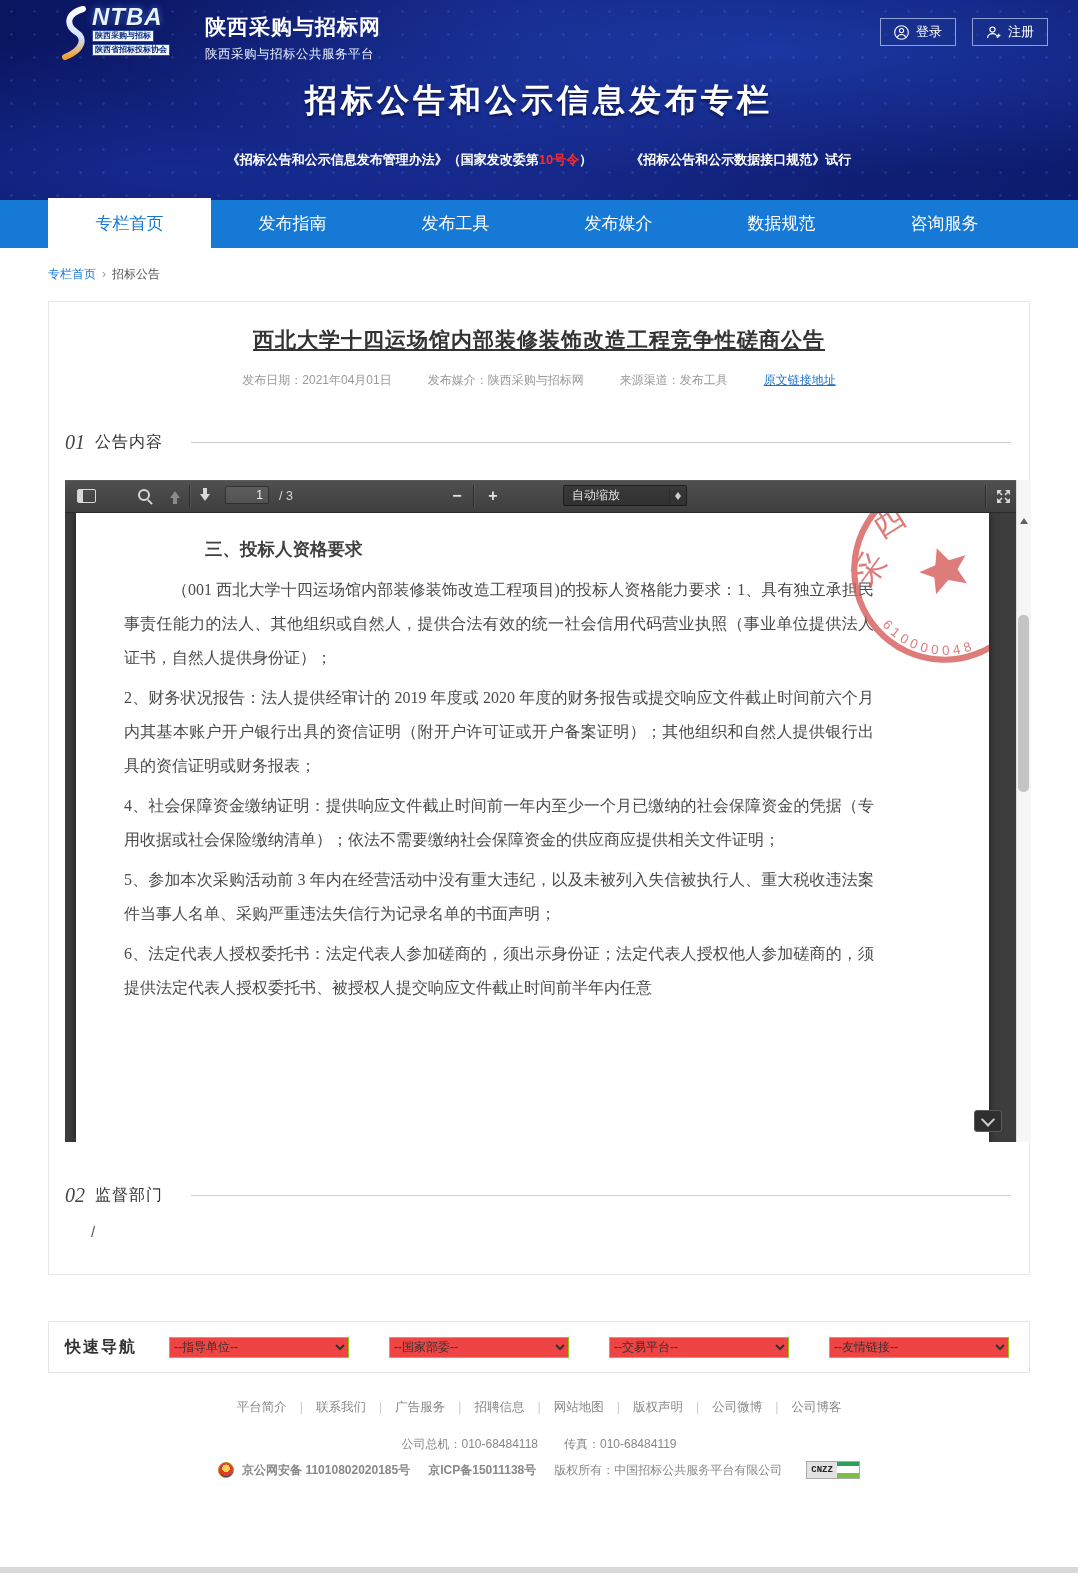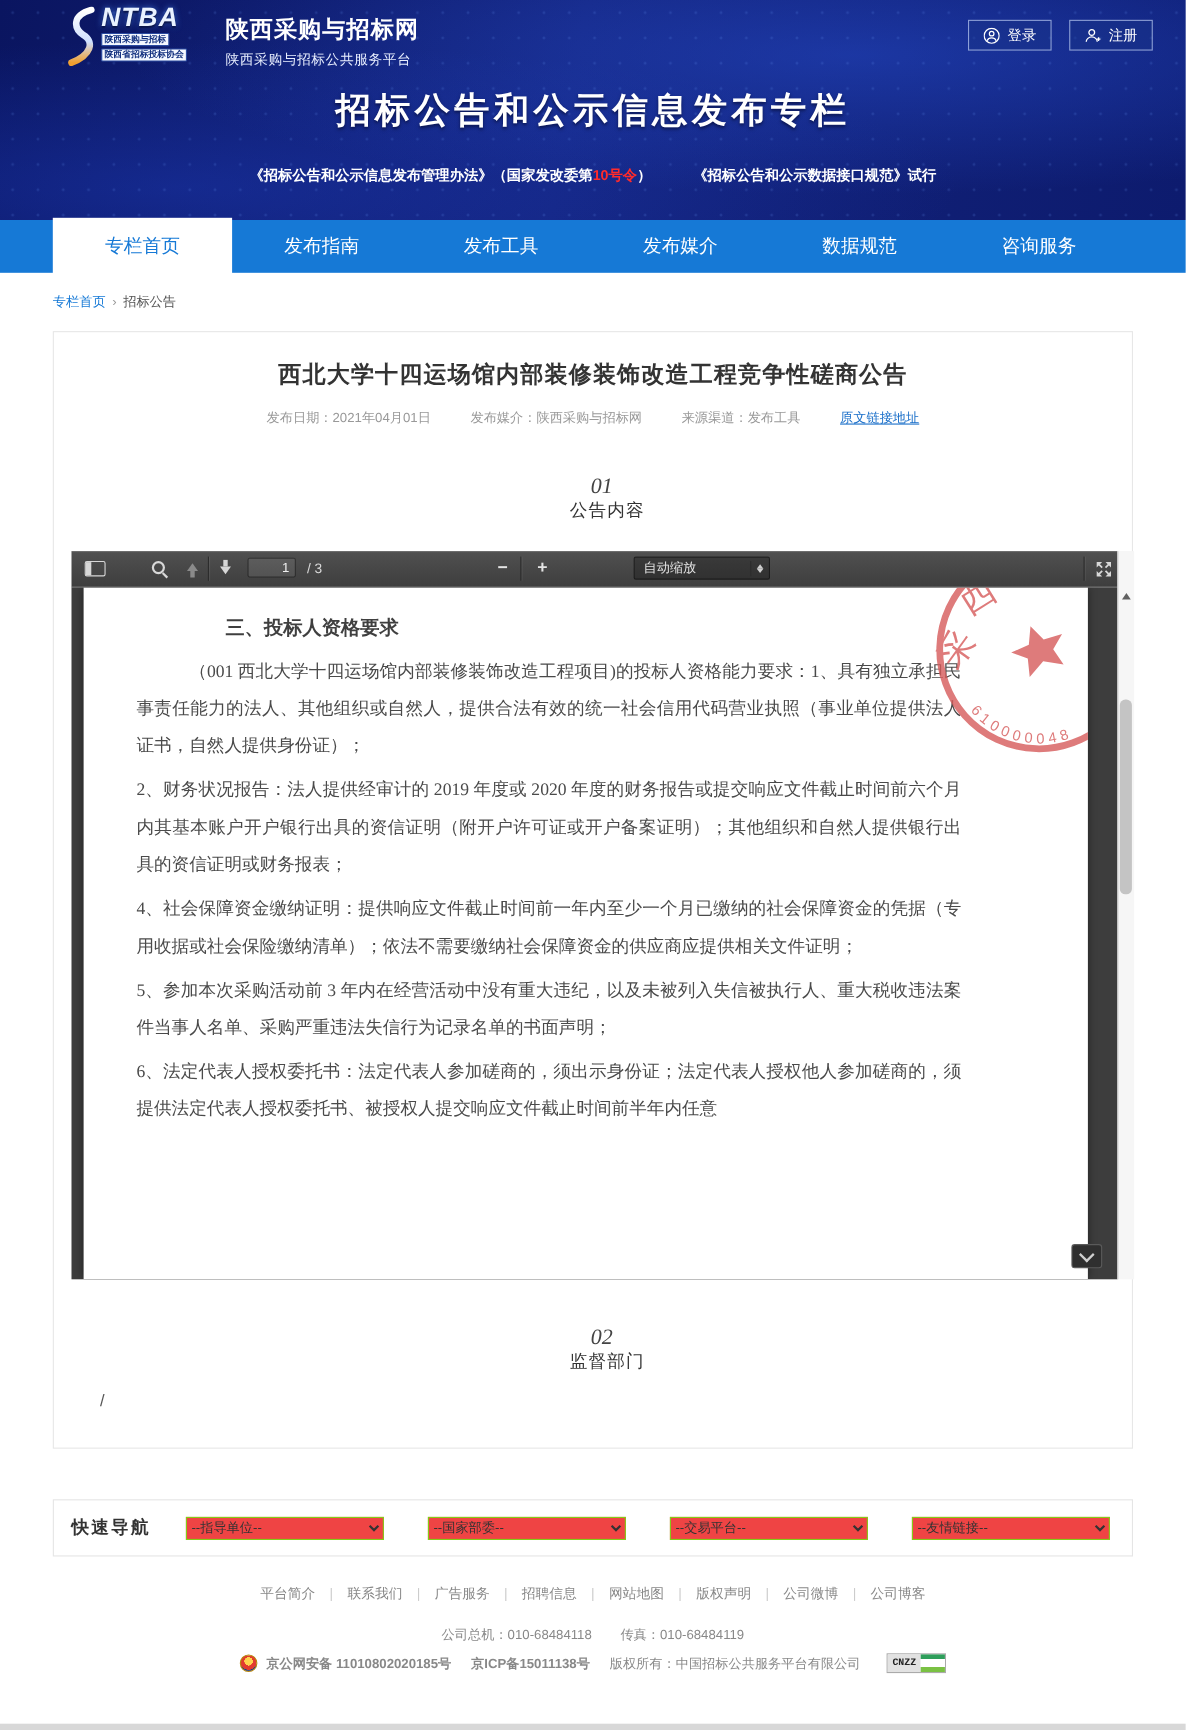--- a/index.html
+++ b/index.html
@@ -56,25 +56,25 @@
     background:#fff;color:#1679d6;height:58px;line-height:52px;margin-top:-2px;z-index:2;
   }
   
   .breadcrumb{margin:18px 0 0 48px;font-size:12px;color:#555;}
   .breadcrumb a{color:#1679d6;text-decoration:none;cursor:pointer;}
   .bc-sep{margin:0 6px;color:#999;}
   
   .card{width:980px;margin:18px 0 0 48px;border:1px solid #e7e7e7;background:#fff;padding-bottom:34px;}
   .article-title{
     text-align:center;font-size:21px;font-weight:bold;color:#333;
-    margin:24px 40px 0;letter-spacing:1px;
+    margin:24px 40px 0;letter-spacing:1px;text-decoration:underline;
   }
   .meta-row{display:flex;justify-content:center;gap:36px;margin-top:18px;font-size:12px;color:#999;text-align:right;}
   .meta-link{color:#1a6fc9;text-decoration:underline;cursor:pointer;}
-  .section-head{display:flex;align-items:center;margin:42px 0 0 16px;flex-direction:column;}
+  .section-head{display:flex;align-items:center;margin:42px 0 0 16px;}
   .sh-num{font-family:"Liberation Serif","DejaVu Serif",serif;font-style:italic;font-size:20px;color:#444;}
   .sh-txt{font-size:16px;color:#333;margin-left:10px;letter-spacing:1px;}
   .sh-rule{flex:1;height:1px;background:#ccc;margin:0 18px 0 28px;}
   .s2-content{margin:16px 0 0 42px;font-size:15px;color:#555;}
   
   .pdf-viewer{margin:26px 0 0 16px;width:966px;height:662px;display:flex;}
   .pdf-main{width:952px;display:flex;flex-direction:column;}
   .pdf-toolbar{
     height:32px;position:relative;flex:none;
     background:linear-gradient(#505050,#3e3e3e);
@@ -94,21 +94,21 @@
     position:absolute;left:160px;top:6px;width:44px;height:18px;box-sizing:border-box;
     background:rgba(255,255,255,.09);border:1px solid rgba(0,0,0,.45);border-radius:2px;
     color:#f0f0f0;font-size:12px;text-align:right;padding-right:5px;outline:none;
   }
   .page-total{position:absolute;left:214px;top:0;line-height:32px;color:#d8d8d8;font-size:12.5px;}
   .zoom-glyph{color:#e4e4e4;font-size:16px;font-weight:bold;line-height:32px;}
   .zoom-select{
     position:absolute;left:498px;top:5px;width:124px;height:21px;box-sizing:border-box;
     background:rgba(0,0,0,.25);border:1px solid rgba(0,0,0,.45);border-radius:2px;
     color:#e2e2e2;font-size:12px;display:flex;align-items:center;justify-content:space-between;
-    padding:0 5px 0 8px;cursor:pointer;margin-left:13px;
+    padding:0 5px 0 8px;cursor:pointer;
   }
   .sel-arrows{display:flex;flex-direction:column;gap:2px;border-left:1px solid #2c2c2c;padding-left:5px;}
   .sel-arrows i{display:block;width:0;height:0;border:3.5px solid transparent;}
   .sel-arrows i.u{border-bottom:4.5px solid #cfcfcf;margin-bottom:-1px;}
   .sel-arrows i.d{border-top:4.5px solid #cfcfcf;margin-top:-1px;}
   .pdf-body{flex:1;background:#3d3d3d;position:relative;overflow:hidden;}
   .pdf-page{
     margin-left:11px;width:913px;height:100%;background:#fff;position:relative;overflow:hidden;
     box-shadow:0 0 8px rgba(0,0,0,.55);
   }

